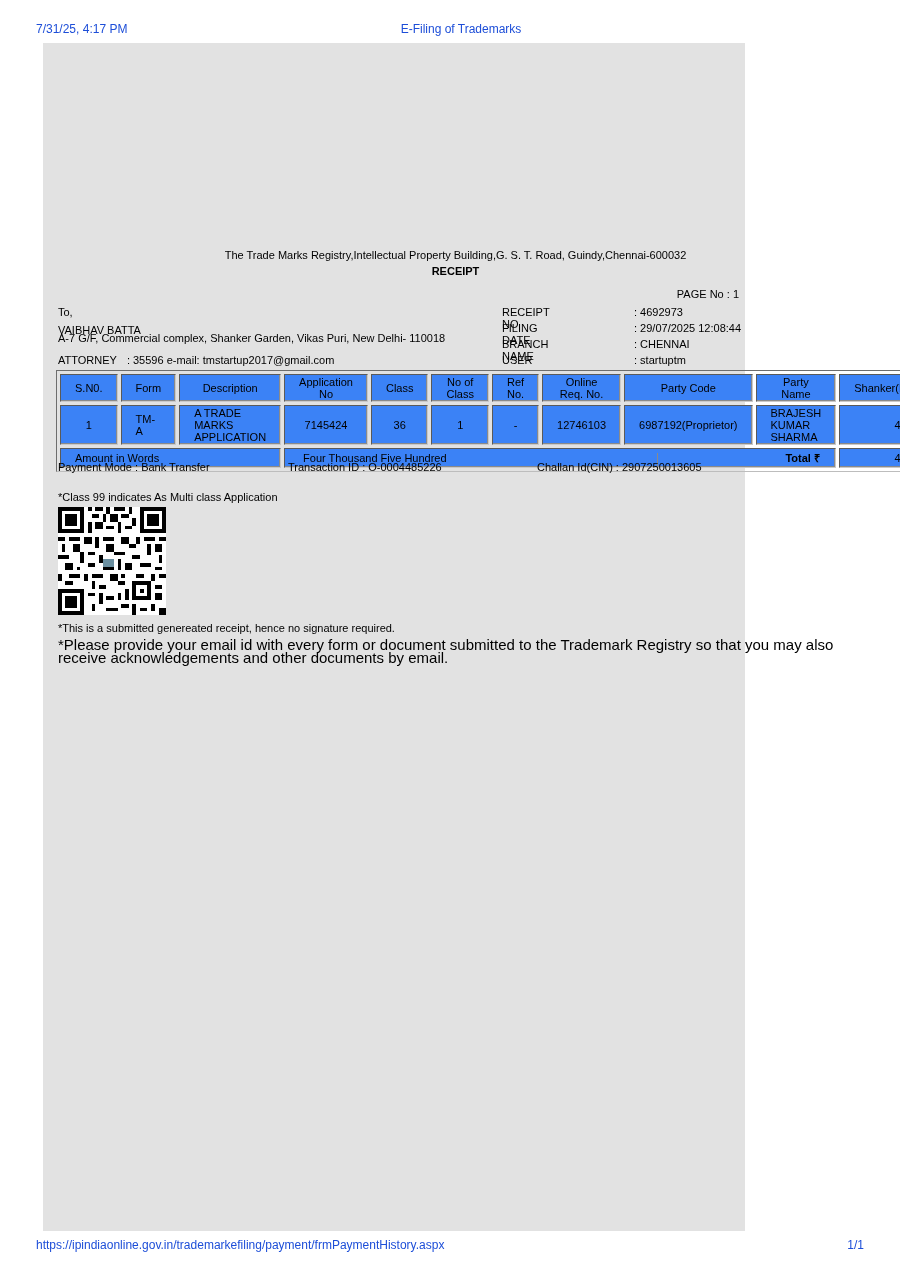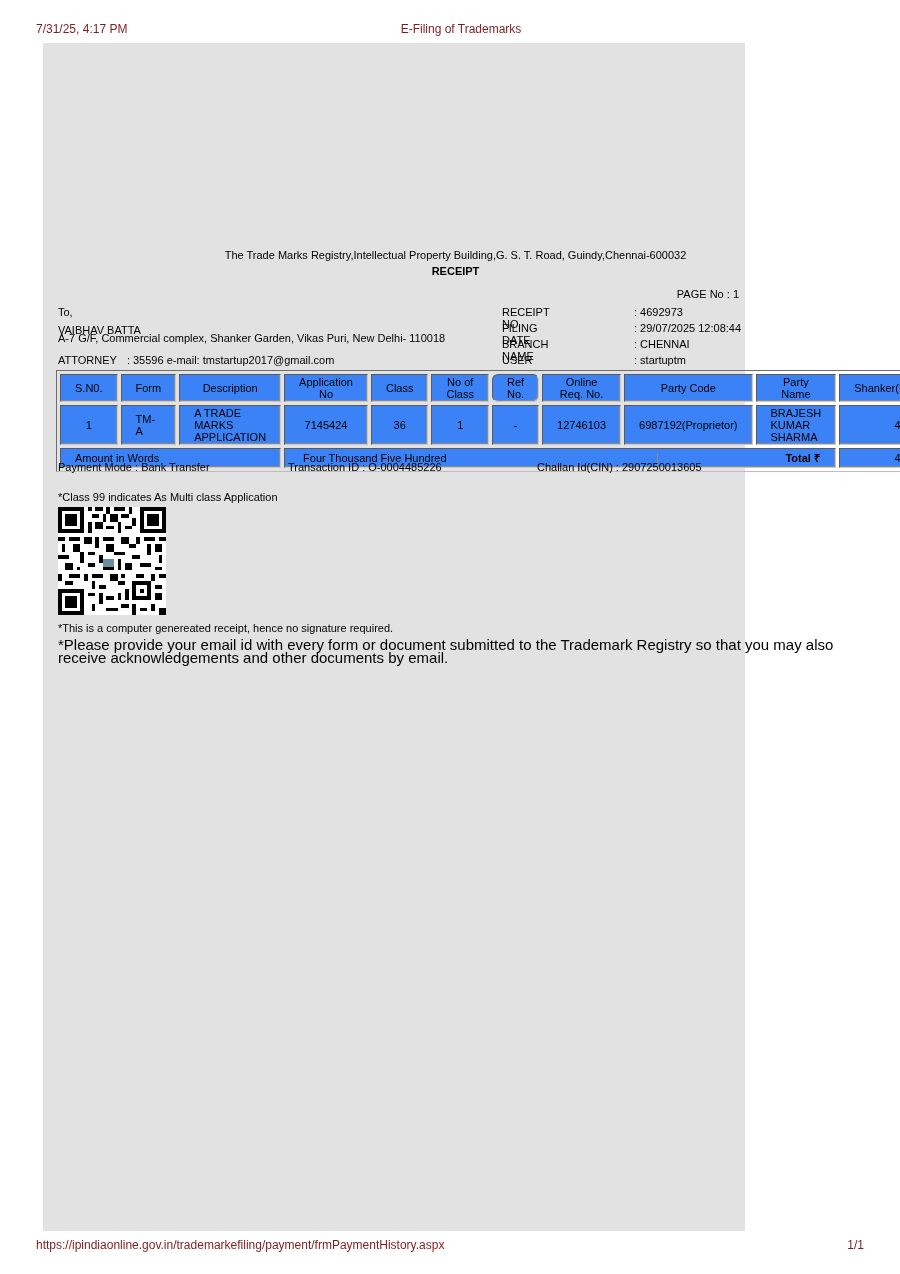--- a/index.html
+++ b/index.html
@@ -1,21 +1,21 @@
 <!DOCTYPE html>
 <html><head>
 <meta charset="utf-8">
 <style>
   html, body { margin: 0; padding: 0; }
   body {
     width: 900px; height: 1274px; background: #ffffff; position: relative;
     font-family: "Liberation Sans", sans-serif; color: #000; overflow: hidden;
   }
   .print-header, .print-footer {
-    position: absolute; left: 0; width: 900px; font-size: 12px; color: #7f1d1d;
+    position: absolute; left: 0; width: 900px; font-size: 12px; color: #1d4ed8;
   }
   .print-header { top: 22px; height: 16px; }
   .print-footer { top: 1238px; height: 16px; }
   .ph-left { position: absolute; left: 36px; top: 0; }
   .ph-center { position: absolute; left: 458px; top: 0; }
   .pf-left { position: absolute; left: 36px; top: 0; }
   .pf-right { position: absolute; right: 36px; top: 0; }
 
   .page {
     position: absolute; left: 43px; top: 43px; width: 702px; height: 1188px;
@@ -89,21 +89,21 @@
 
   <table class="receipt">
     <tbody>
         <tr>
       <th style="width:26px;">S.N0.</th>
       <th style="width:38px;">Form</th>
       <th style="width:166px;">Description</th>
       <th style="width:50px;"><span>Application</span><br><span>No</span></th>
       <th style="width:26px;">Class</th>
       <th style="width:26px;"><span>No of</span><br><span>Class</span></th>
-      <th style="width:16px;border-radius:6px;"><span>Ref</span><br><span>No.</span></th>
+      <th style="width:16px;"><span>Ref</span><br><span>No.</span></th>
       <th style="width:46px;"><span>Online</span><br><span>Req. No.</span></th>
       <th style="width:94px;">Party Code</th>
       <th style="width:152px;">Party Name</th>
       <th style="width:68px;">Shanker(Rs.)</th>
     </tr>
     <tr>
       <td class="c">1</td>
       <td class="l">TM-A</td>
       <td class="l">A TRADE MARKS APPLICATION</td>
       <td class="c">7145424</td>
@@ -219,20 +219,20 @@
         <rect x="13" y="27" width="3" height="1"></rect>
         <rect x="17" y="26" width="2" height="1"></rect>
         <rect x="20" y="26" width="1" height="3"></rect>
         <rect x="22" y="27" width="2" height="1"></rect>
         <rect x="25" y="26" width="1" height="2"></rect>
         <rect x="27" y="27" width="2" height="2"></rect>
       <rect x="12" y="14" width="3" height="2" fill="#6a8fa0"></rect>
     </g>
   </svg>
 
-  <div class="abs" style="left:15px; top:579px;">*This is a computer genereated receipt, hence no signature required.</div>
+  <div class="abs" style="left:15px; top:579px;">*This is a submitted genereated receipt, hence no signature required.</div>
   <div style="position:absolute; left:15px; top:595px; width:795px; font-size:15px; line-height:13px;">*Please provide your email id with every form or document submitted to the Trademark Registry so that you may also receive acknowledgements and other documents by email.</div>
 </div>
 
 <div class="print-footer">
   <span class="pf-left">https://ipindiaonline.gov.in/trademarkefiling/payment/frmPaymentHistory.aspx</span>
   <span class="pf-right">1/1</span>
 </div>
 
 </body></html>

